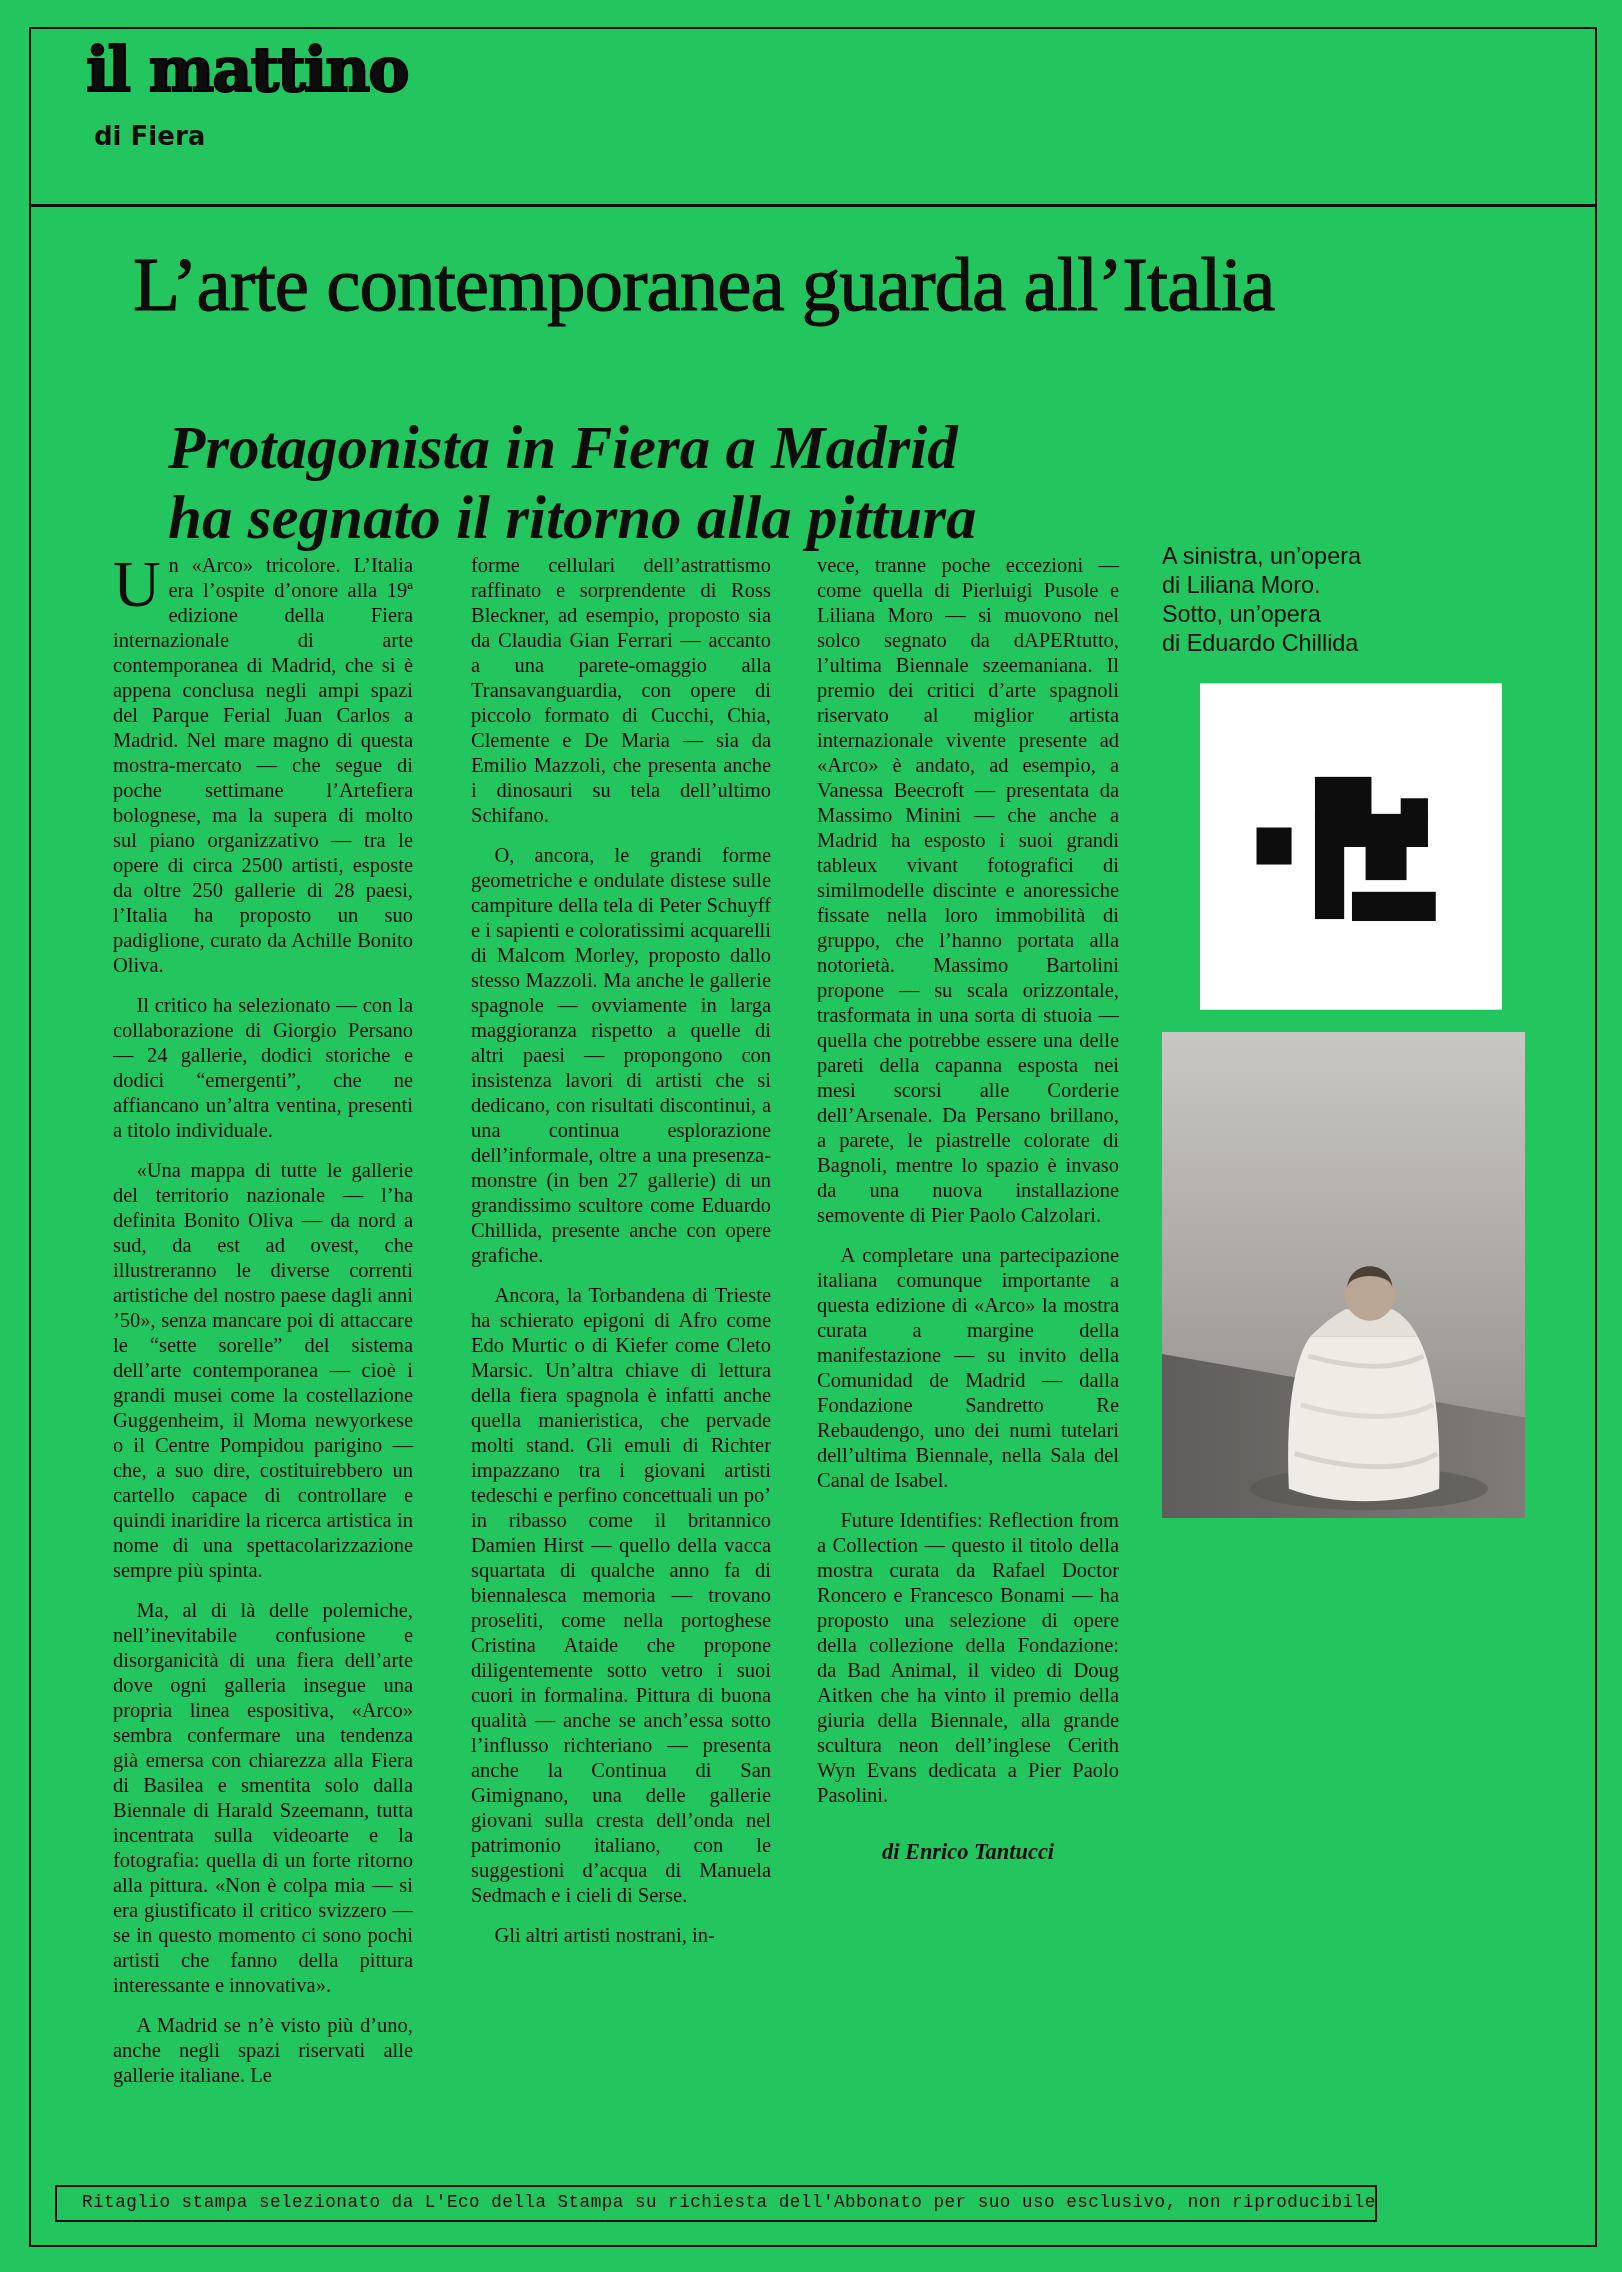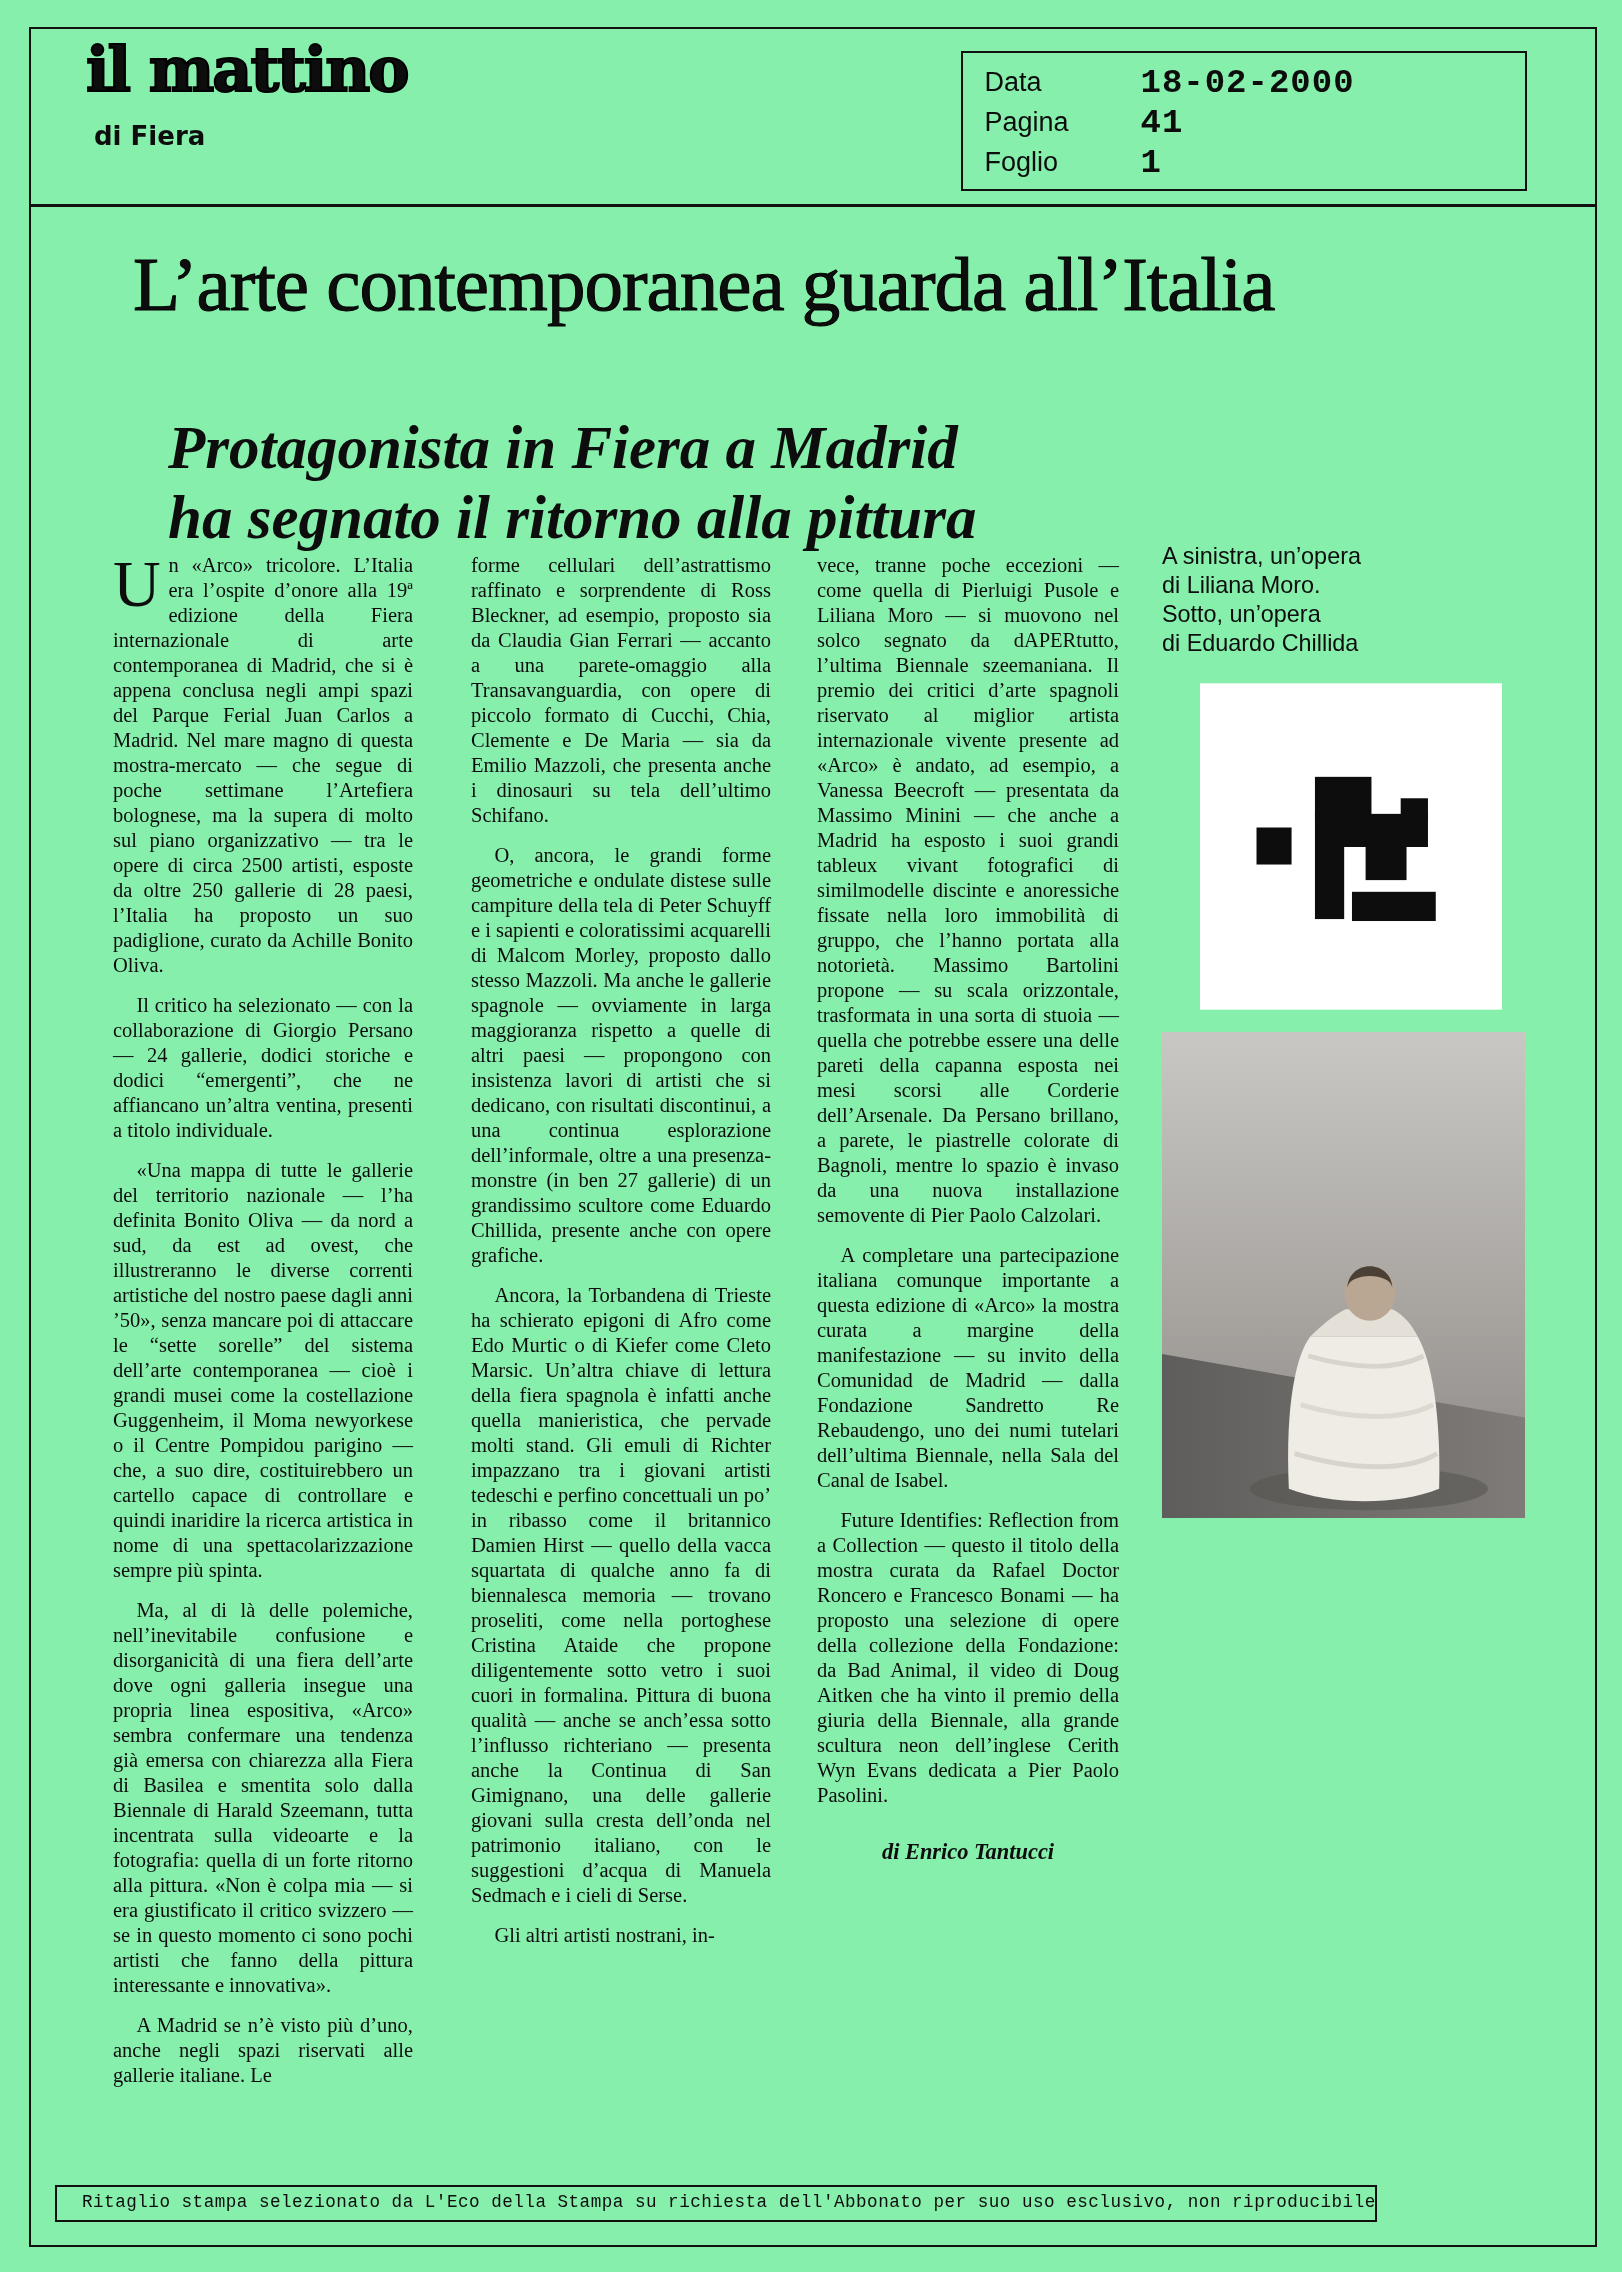--- a/index.html
+++ b/index.html
@@ -1,17 +1,17 @@
 <!DOCTYPE html>
 <html lang="it"><head>
 <meta charset="utf-8">
 <style>
   html,body { margin:0; padding:0; background:#e8e8e8; }
   .page {
-    position:relative; width:1623px; height:2272px; background:#86efac;
+    position:relative; width:1623px; height:2272px; background:#22c55e;
     font-family:"Liberation Serif", serif; color:#0d0d0d; overflow:hidden;
     margin:0 auto;
   }
   .frame {
     position:absolute; left:29px; top:27px; width:1568px; height:2220px;
     border:2.9px solid #111; box-sizing:border-box; pointer-events:none;
   }
   
   .logo {
     position:absolute; left:86px; top:39px;
@@ -83,34 +83,20 @@
 </head>
 <body>
 
 <div class="page">
 
   <div class="frame"></div>
 
   <div class="logo">il mattino</div>
   <div class="logo-sub">di Fiera</div>
 
-  <div class="infobox">
-    <div class="info-row">
-      <span class="info-label">Data</span>
-      <span class="info-value">18-02-2000</span>
-    </div>
-    <div class="info-row">
-      <span class="info-label">Pagina</span>
-      <span class="info-value">41</span>
-    </div>
-    <div class="info-row">
-      <span class="info-label">Foglio</span>
-      <span class="info-value">1</span>
-    </div>
-  </div>
 
   <div class="header-rule"></div>
 
   <h1 class="headline">L’arte contemporanea guarda all’Italia</h1>
   <div class="subtitle" id="sub1">Protagonista in Fiera a Madrid</div>
   <div class="subtitle" id="sub2">ha segnato il ritorno alla pittura</div>
 
   <div class="col" id="col1">
     <div class="plist">
         <p class="para">Un «Arco» tricolore. L’Italia era l’ospite d’onore alla 19ª edizione della Fiera internazionale di arte contemporanea di Madrid, che si è appena conclusa negli ampi spazi del Parque Ferial Juan Carlos a Madrid. Nel mare magno di questa mostra-mercato — che segue di poche settimane l’Artefiera bolognese, ma la supera di molto sul piano organizzativo — tra le opere di circa 2500 artisti, esposte da oltre 250 gallerie di 28 paesi, l’Italia ha proposto un suo padiglione, curato da Achille Bonito Oliva.</p>

